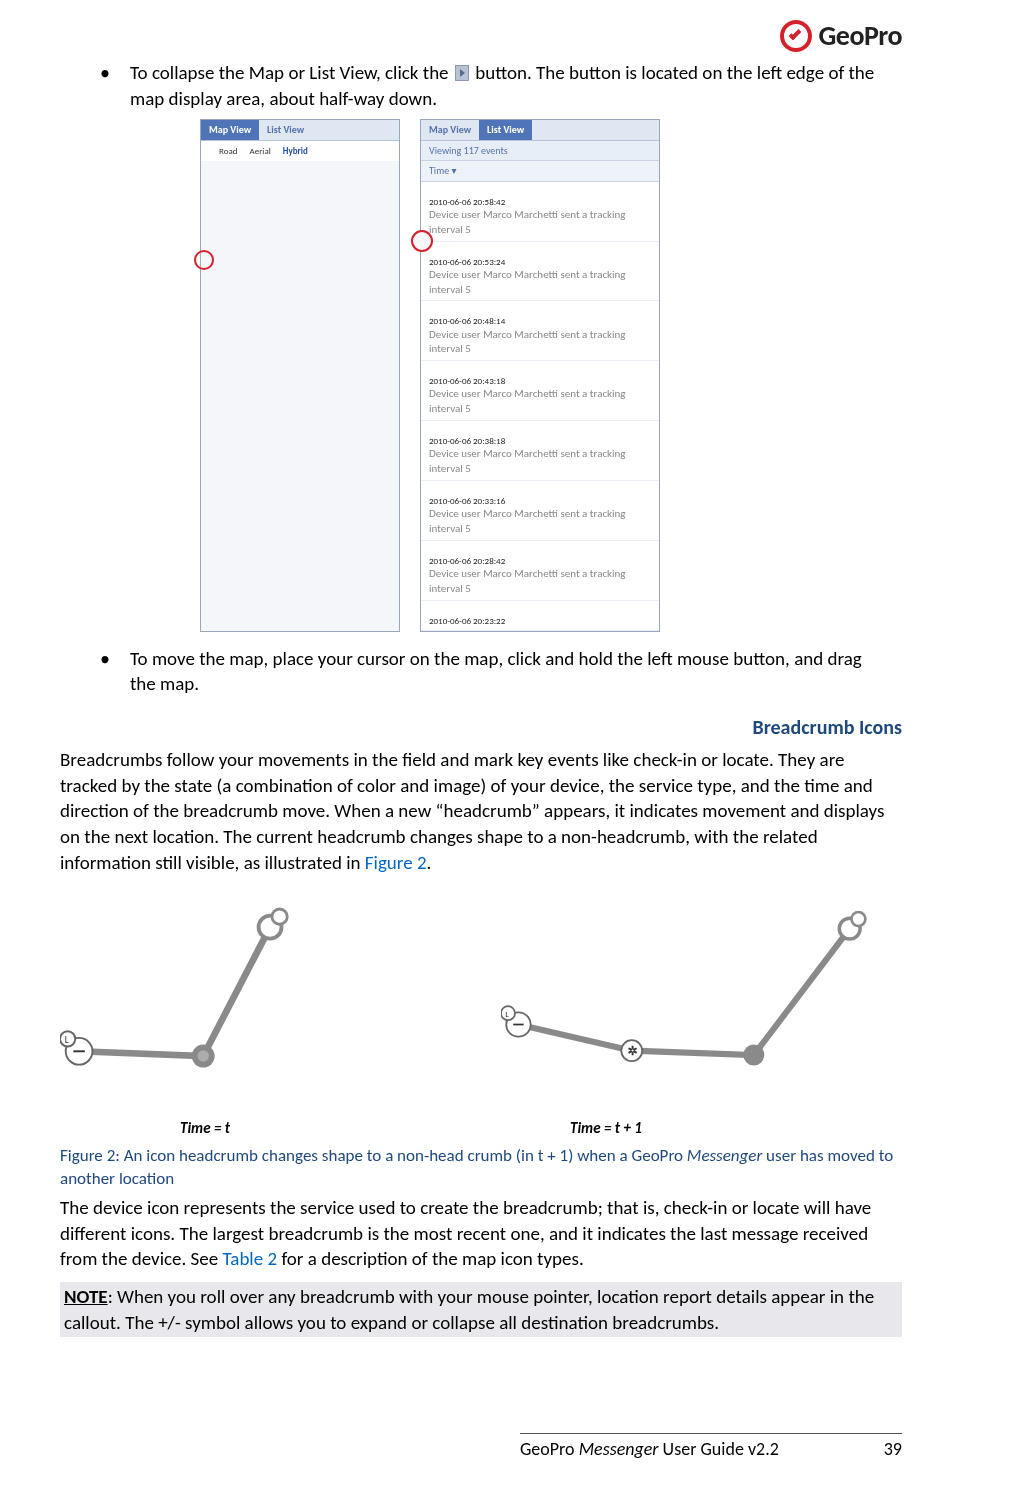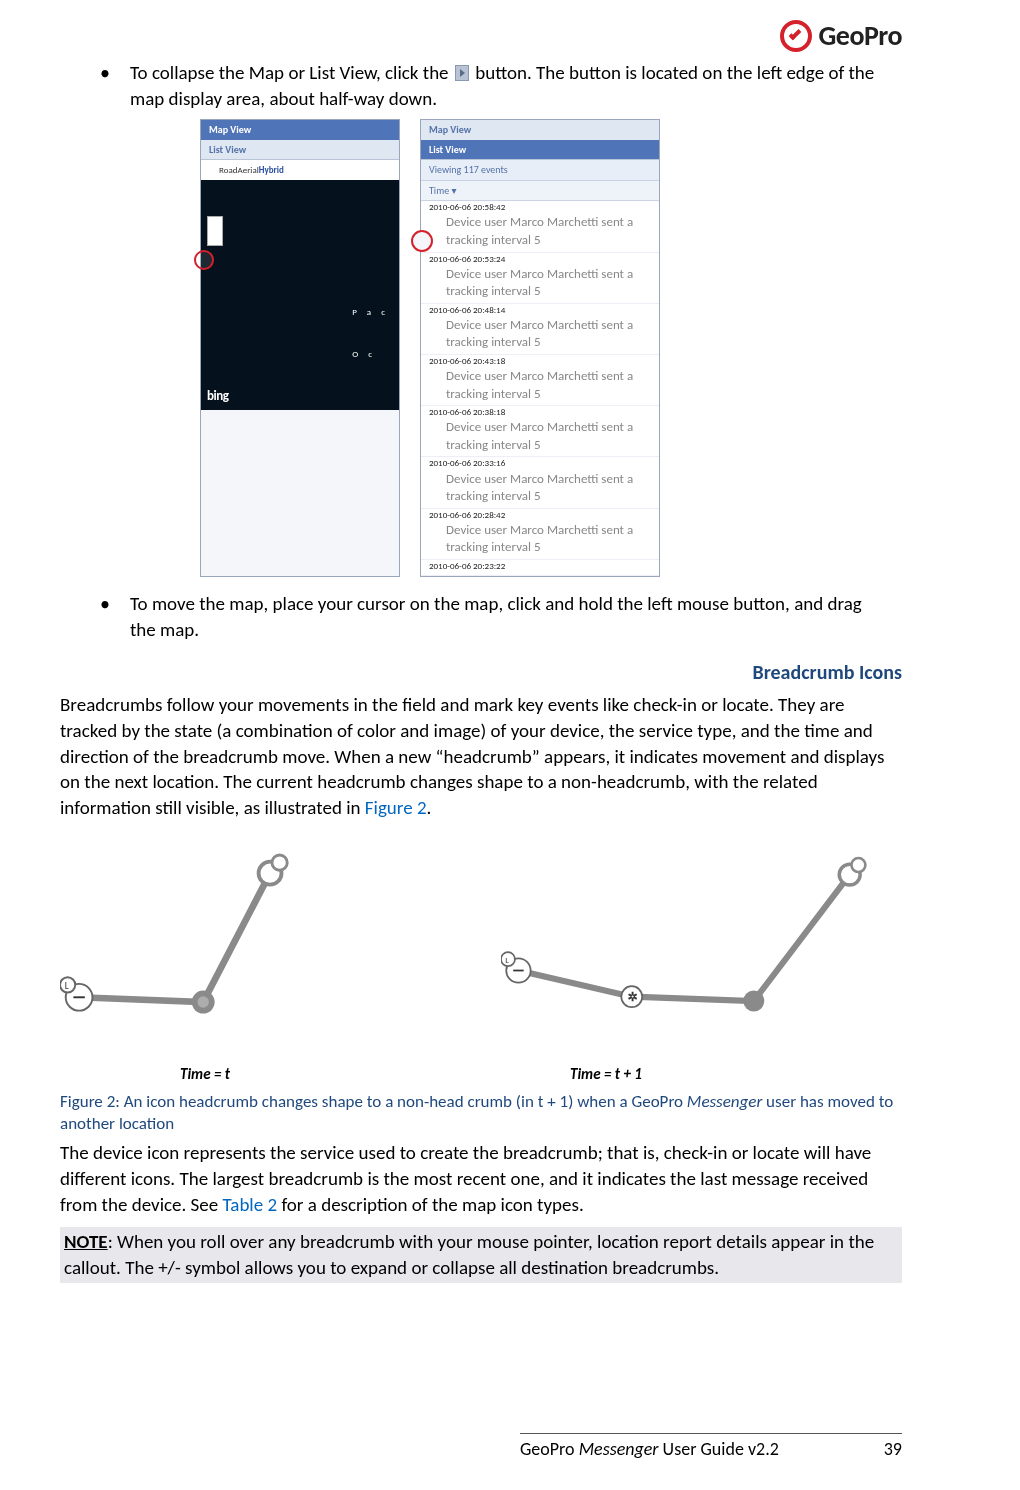--- a/index.html
+++ b/index.html
@@ -13,36 +13,36 @@
   
   .content { padding-top: 40px; }
   ul.doc-bullets { list-style: none; margin-left: 40px; }
   ul.doc-bullets > li { position: relative; padding-left: 30px; padding-right: 20px; font-size: 19px; line-height: 1.35; margin-bottom: 10px; }
   ul.doc-bullets > li::before { content: "•"; position: absolute; left: 0; top: 0; font-size: 20px; }
   .inline-icon { display: inline-block; width: 14px; height: 16px; background: #b8c4d6; border: 1px solid #8a98b0; vertical-align: -2px; position: relative; margin: 0 2px; }
   .inline-icon::after { content: ""; position: absolute; left: 4px; top: 3px; width: 0; height: 0; border-top: 4px solid transparent; border-bottom: 4px solid transparent; border-left: 5px solid #5a6b88; }
   
   .shots { display: flex; gap: 20px; margin: 8px 0 14px 70px; }
   .shot { border: 1px solid #9aa6bb; background: #f4f6fa; width: 200px; font-size: 9px; color: #555; }
-  .tabs { display: flex; background: #dfe7f2; border-bottom: 1px solid #b9c4d6; font-size: 10px; font-weight: 600; flex-direction: column; }
+  .tabs { display: flex; background: #dfe7f2; border-bottom: 1px solid #b9c4d6; font-size: 10px; font-weight: 600; }
   .tab { padding: 3px 8px; color: #5572a8; }
   .tab.active { background: #4f74b8; color: #fff; }
   .shot-a { position: relative; }
-  .shot-a .controls { display: flex; padding: 4px 18px; font-size: 9px; color: #333; background: #fff; }
+  .shot-a .controls { display: flex; gap: 12px; padding: 4px 18px; font-size: 9px; color: #333; background: #fff; }
   .shot-a .controls span:last-child { color: #2b4fa3; font-weight: 600; }
   .shot-a .map { background: #05111c; height: 230px; position: relative; }
   .shot-a .bing { position: absolute; left: 6px; bottom: 6px; color: #fff; font-size: 13px; font-weight: 700; letter-spacing: -0.5px; }
   .shot-a .letters { position: absolute; right: 10px; bottom: 50px; color: #fff; font-size: 9px; letter-spacing: 4px; }
   .shot-a .collapse-circle { position: absolute; left: -7px; top: 130px; width: 20px; height: 20px; border: 2px solid #d4212c; border-radius: 50%; background: rgba(255,255,255,0.1); }
   .shot-a .zoombox { position: absolute; left: 6px; top: 36px; width: 16px; height: 30px; background: #fff; border: 1px solid #aaa; }
   .shot-b { width: 240px; position: relative; }
   .shot-b .subhead { background: #e8eef7; padding: 3px 8px; color: #5572a8; font-size: 10px; font-weight: 400; border-bottom: 1px solid #c9d3e3; }
-  .shot-b .row { padding: 0 8px 3px 8px; border-bottom: 1px solid #eceff5; background: #fff; }
+  .shot-b .row { padding: 14px 8px 3px 8px; border-bottom: 1px solid #eceff5; background: #fff; }
   .shot-b .row .t { font-size: 9px; color: #222; }
-  .shot-b .row .d { font-size: 13px; color: #888; margin-left: 17px; }
+  .shot-b .row .d { font-size: 11px; color: #888; }
   .shot-b .collapse-circle { position: absolute; left: -10px; top: 110px; width: 22px; height: 22px; border: 2px solid #d4212c; border-radius: 50%; background: #f4f6fa; }
   
   h2.doc-h2 { color: #1f497d; font-size: 20px; font-weight: 700; margin: 18px 0 8px 0; text-align: right; }
   p.body { font-size: 19px; line-height: 1.35; margin-bottom: 8px; }
   .link { color: #0067c0; }
   
   .figure-wrap { margin: 14px 0 4px 0; }
   .diagram-row { display: flex; justify-content: space-between; gap: 40px; }
   .diagram-cell { flex: 1; position: relative; height: 210px; }
   .captions-row { display: flex; margin-top: 20px; font-style: italic; }
@@ -81,28 +81,20 @@
 
           <div class="shot shot-a">
             <div class="tabs">
               <span class="tab active">Map View</span>
               <span class="tab">List View</span>
             </div>
             <div class="controls">
               <span>Road</span>
               <span>Aerial</span>
               <span>Hybrid</span>
-            </div>
-            <div class="map">
-              <div class="zoombox"></div>
-              <div class="letters">
-                <div>P   a   c</div>
-                <div style="margin-top:30px">O   c</div>
-              </div>
-              <div class="bing">bing</div>
             </div>
             <span class="collapse-circle"></span>
           </div>
 
           <div class="shot shot-b">
             <div class="tabs">
               <span class="tab">Map View</span>
               <span class="tab active">List View</span>
             </div>
             <div class="subhead">Viewing 117 events</div>

